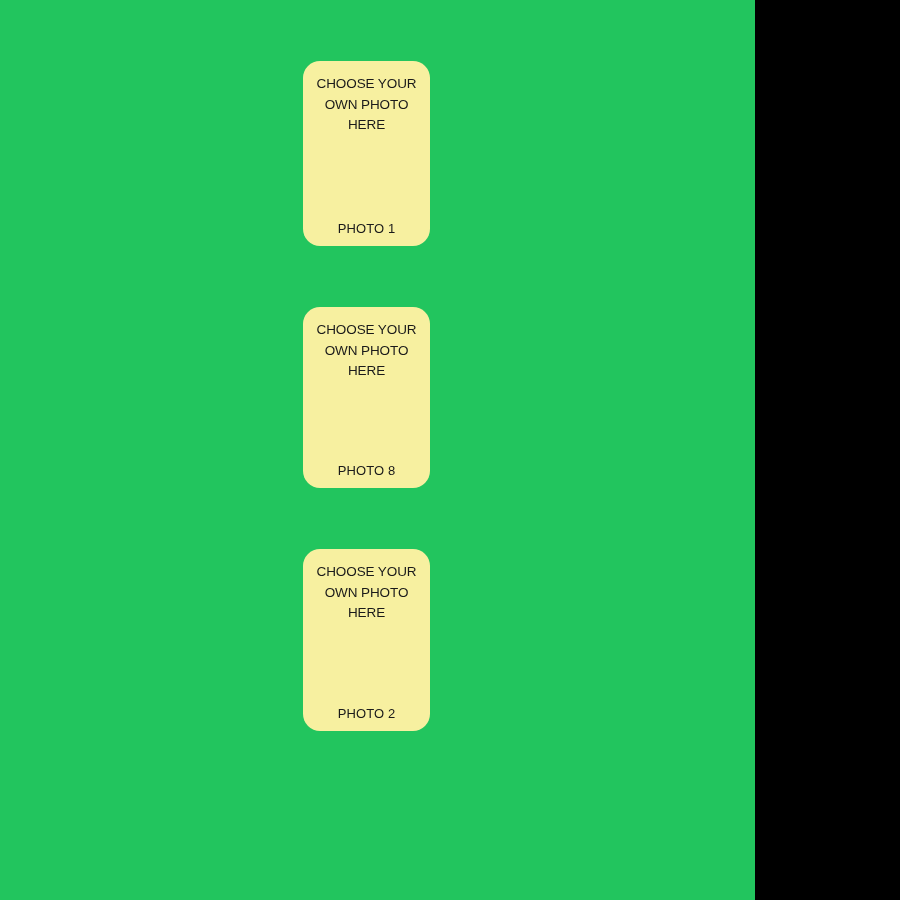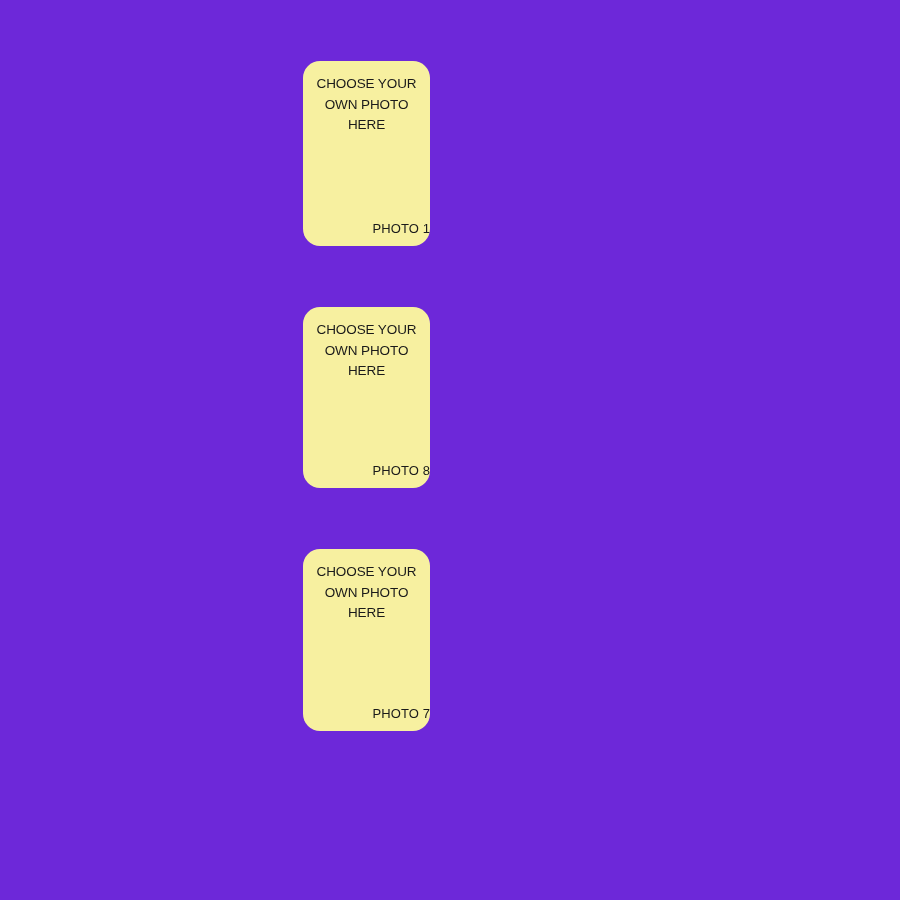--- a/index.html
+++ b/index.html
@@ -4,23 +4,23 @@
 <title>Photo Placeholder Template</title>
 <style>
   html, body {
     margin: 0;
     padding: 0;
     background: #000000;
   }
 
   #canvas {
     position: relative;
-    width: 900px;
+    width: 755px;
     height: 900px;
-    background: #6d28d9;
+    background: #22c55e;
     overflow: hidden;
     font-family: "Liberation Sans", sans-serif;
     -webkit-font-smoothing: antialiased;
   }
 
   .photo-card {
     position: absolute;
     box-sizing: border-box;
     background: #F7F0A0;
     border-radius: 17px;
@@ -44,21 +44,21 @@
     letter-spacing: -0.1px;
     white-space: pre-line;
     user-select: none;
   }
 
   .card-label {
     position: absolute;
     left: 0;
     right: 0;
     bottom: 8px;
-    text-align: right;
+    text-align: center;
     font-size: 13px;
     line-height: 18px;
     color: #1a1a1a;
     letter-spacing: 0.1px;
     user-select: none;
   }
 </style>
 </head>
 <body>
 
@@ -75,16 +75,16 @@
     <div class="prompt-text">CHOOSE YOUR
 OWN PHOTO
 HERE</div>
     <div class="card-label">PHOTO 8</div>
   </div>
 
   <div class="photo-card card-3">
     <div class="prompt-text">CHOOSE YOUR
 OWN PHOTO
 HERE</div>
-    <div class="card-label">PHOTO 7</div>
+    <div class="card-label">PHOTO 2</div>
   </div>
 
 </div>
 
 </body></html>

